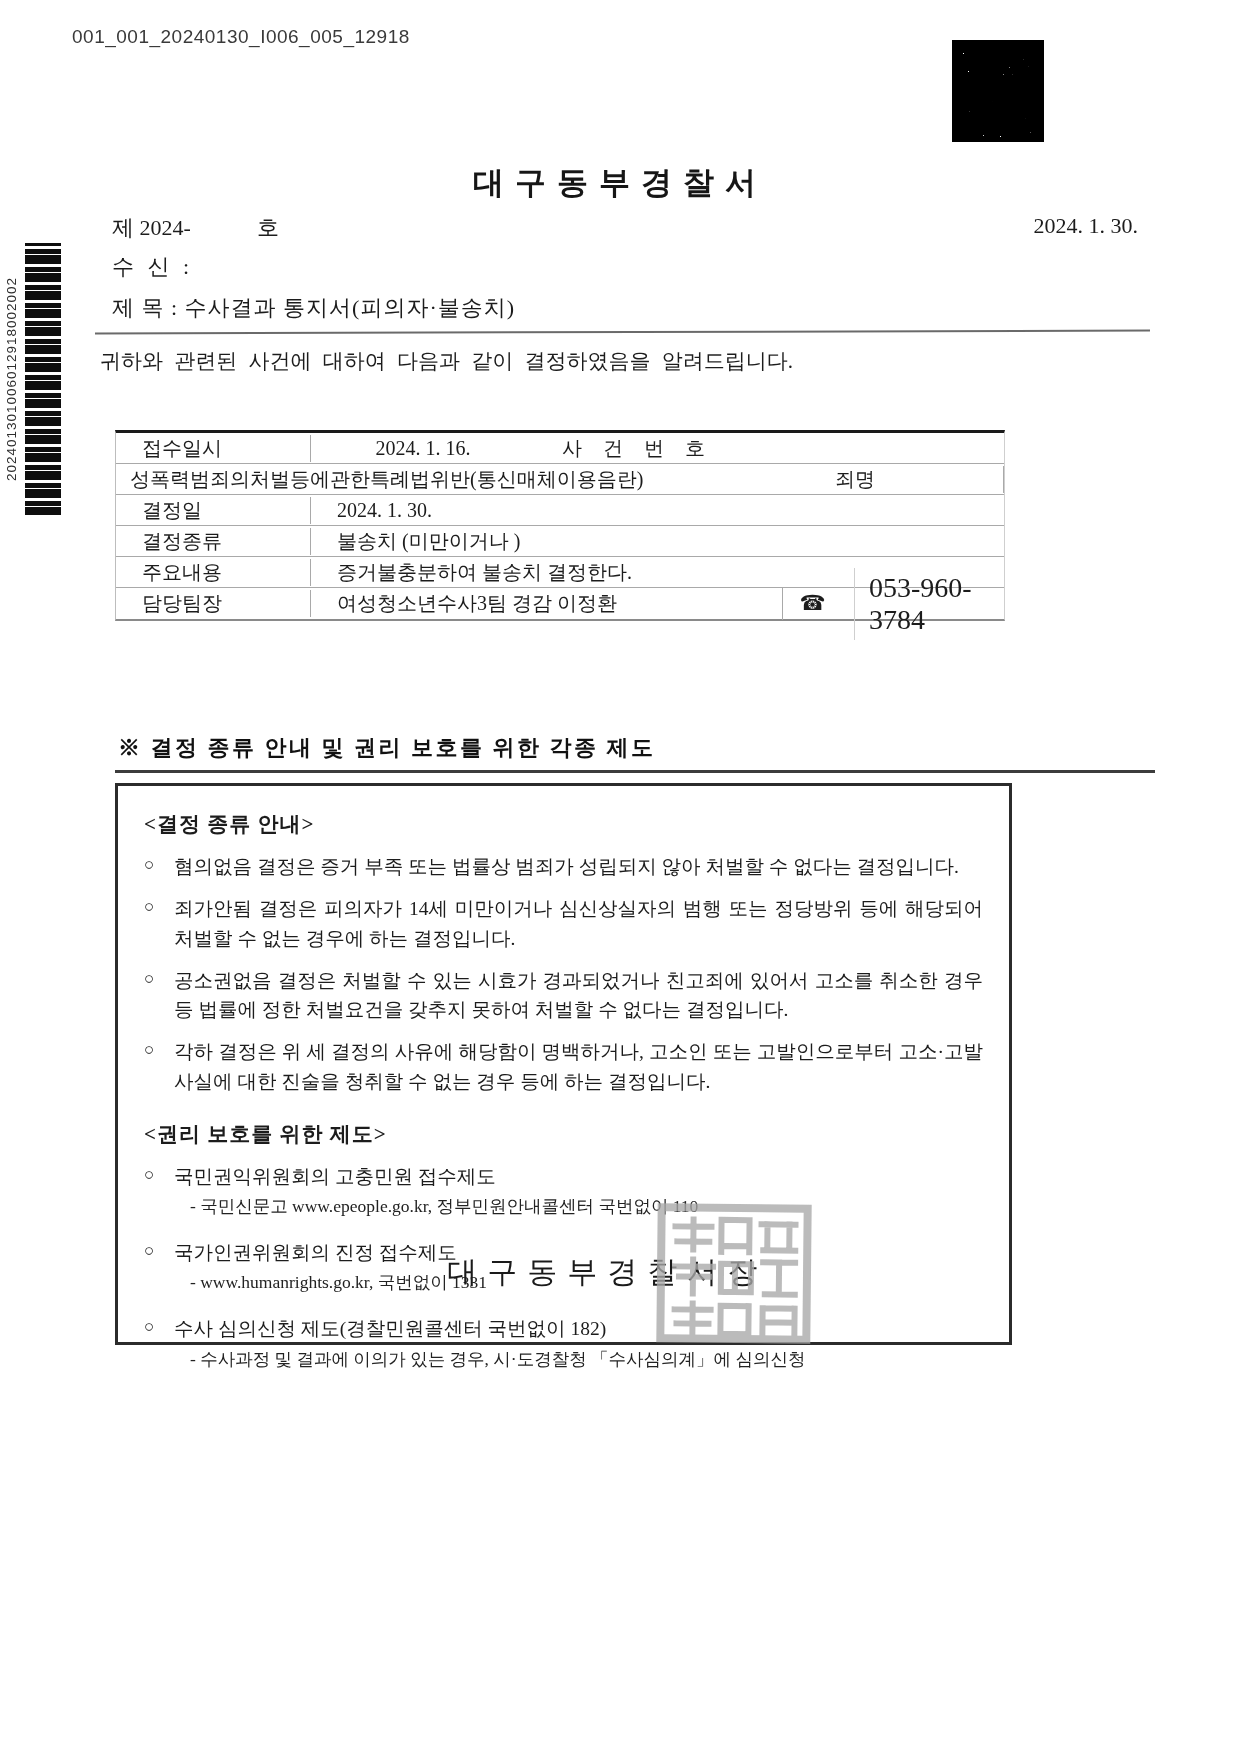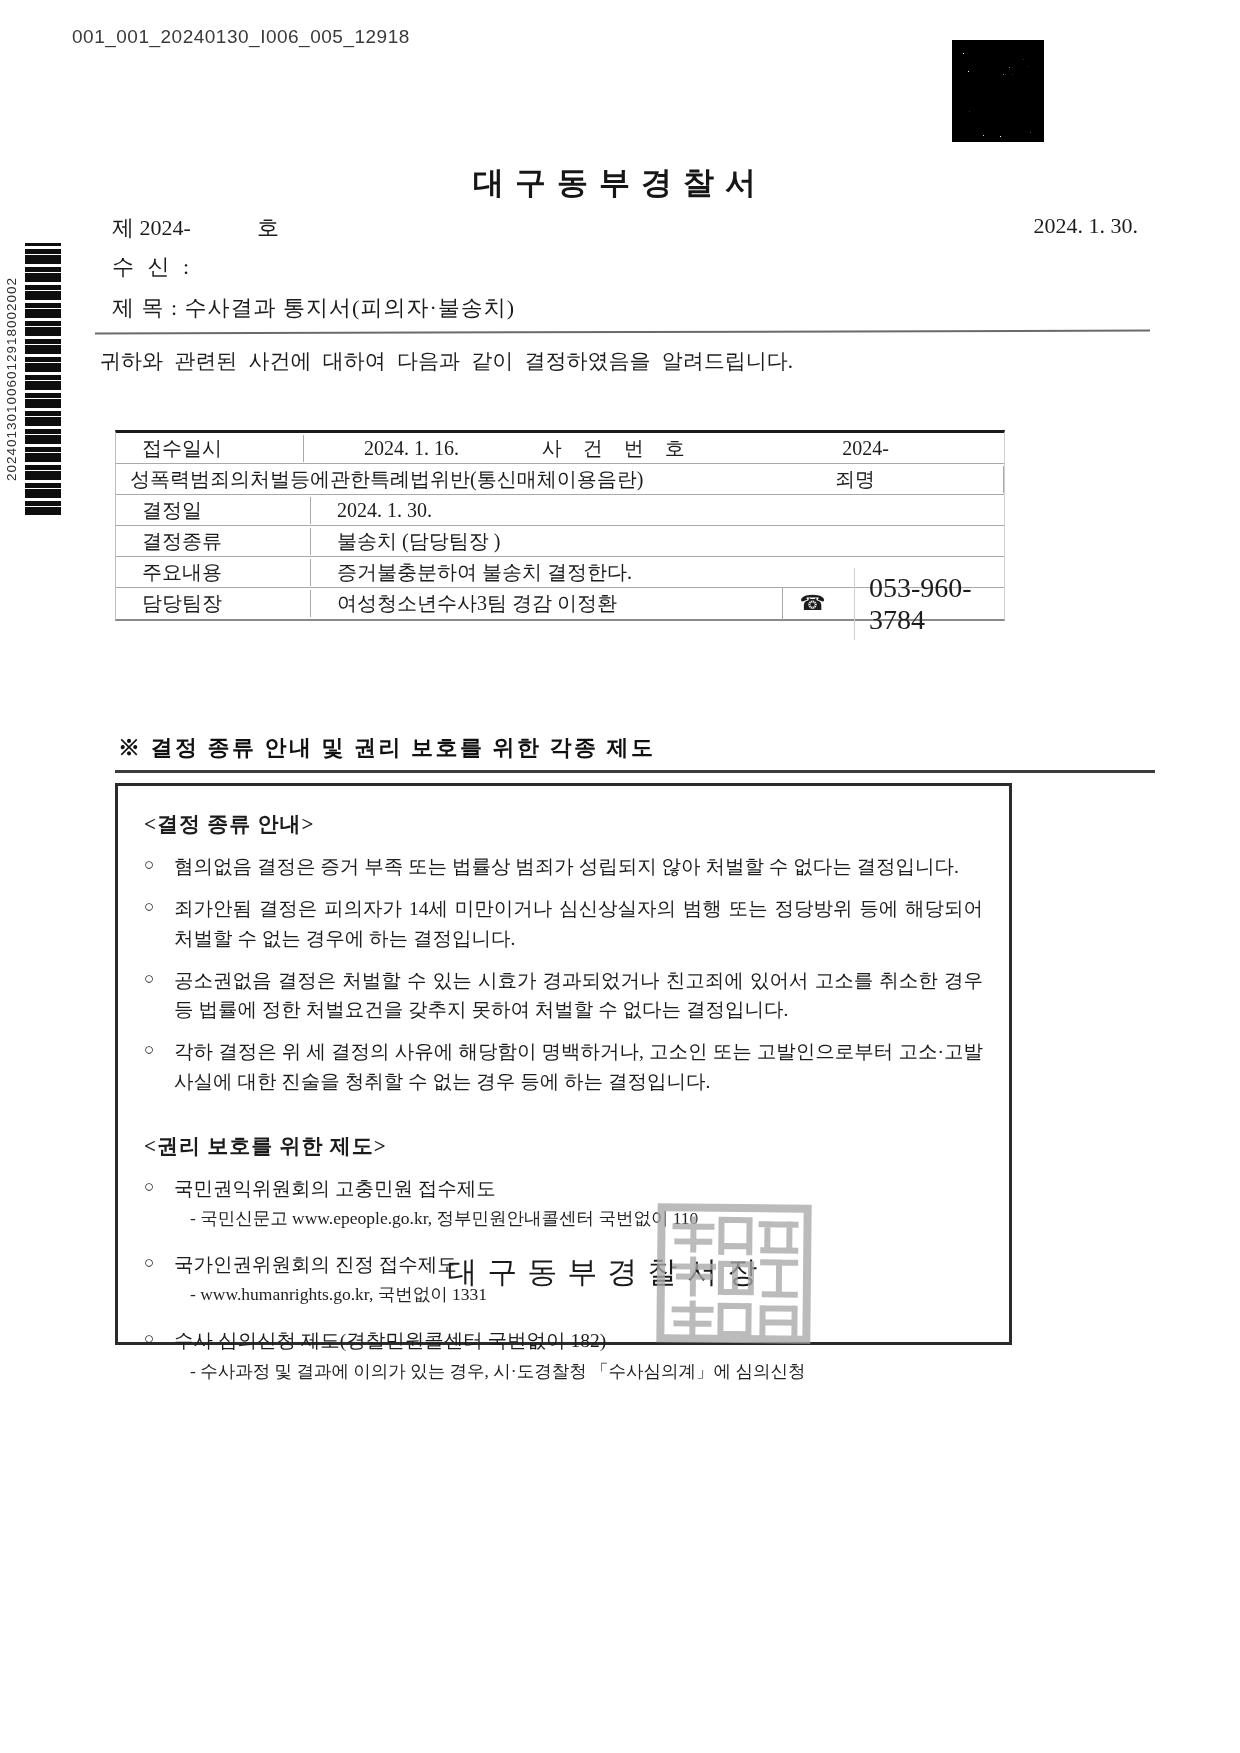--- a/index.html
+++ b/index.html
@@ -90,39 +90,38 @@
   <div class="hr-subject"></div>
   <div class="intro">귀하와 관련된 사건에 대하여 다음과 같이 결정하였음을 알려드립니다.</div>
 
   <div class="case-table">
     <div class="trow">
       <div class="tcell lbl">
           <span>접수일시</span>
         </div>
       <div class="tcell rc-val">2024. 1. 16.</div>
       <div class="tcell cn-lbl">사 건 번 호</div>
-      <div class="tcell cn-val">2024-</div>
     </div>
     <div class="trow">
       <div class="tcell val">성폭력범죄의처벌등에관한특례법위반(통신매체이용음란)</div>
       <div class="tcell lbl">
           <span>죄명</span>
         </div>
     </div>
     <div class="trow">
       <div class="tcell lbl">
           <span>결정일</span>
         </div>
       <div class="tcell val">2024. 1. 30.</div>
     </div>
     <div class="trow">
       <div class="tcell lbl">
           <span>결정종류</span>
         </div>
-      <div class="tcell val">불송치 (담당팀장 )</div>
+      <div class="tcell val">불송치 (미만이거나 )</div>
     </div>
     <div class="trow">
       <div class="tcell lbl">
           <span>주요내용</span>
         </div>
       <div class="tcell val">증거불충분하여 불송치 결정한다.</div>
     </div>
     <div class="trow">
       <div class="tcell lbl">
           <span>담당팀장</span>
@@ -149,21 +148,21 @@
     </div>
     <div class="bullet-item">
       <div class="bullet-mark">○</div>
       <div class="bullet-text">공소권없음 결정은 처벌할 수 있는 시효가 경과되었거나 친고죄에 있어서 고소를 취소한 경우 등 법률에 정한 처벌요건을 갖추지 못하여 처벌할 수 없다는 결정입니다.</div>
     </div>
     <div class="bullet-item">
       <div class="bullet-mark">○</div>
       <div class="bullet-text">각하 결정은 위 세 결정의 사유에 해당함이 명백하거나, 고소인 또는 고발인으로부터 고소·고발 사실에 대한 진술을 청취할 수 없는 경우 등에 하는 결정입니다.</div>
     </div>
 
-    <div class="guide-title" style="margin-top:36px;">&lt;권리 보호를 위한 제도&gt;</div>
+    <div class="guide-title" style="margin-top:24px;">&lt;권리 보호를 위한 제도&gt;</div>
 
     <div class="rights-item">
       <div class="rights-main">
         <div class="bullet-mark">○</div>
         <div class="bullet-text">국민권익위원회의 고충민원 접수제도</div>
       </div>
       <div class="rights-sub">- 국민신문고 www.epeople.go.kr, 정부민원안내콜센터 국번없이 110</div>
     </div>
     <div class="rights-item">
       <div class="rights-main">

